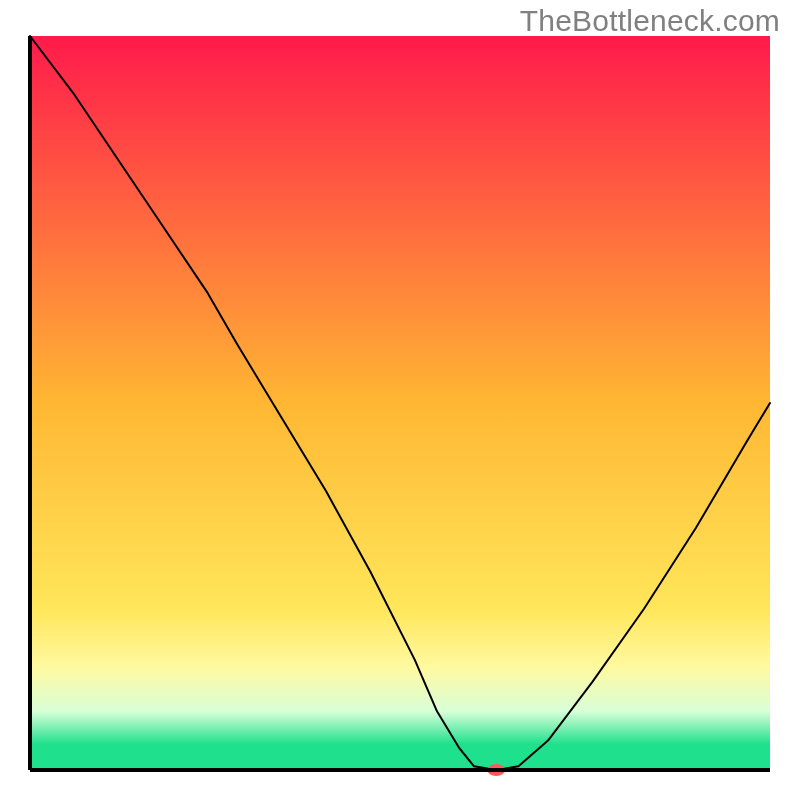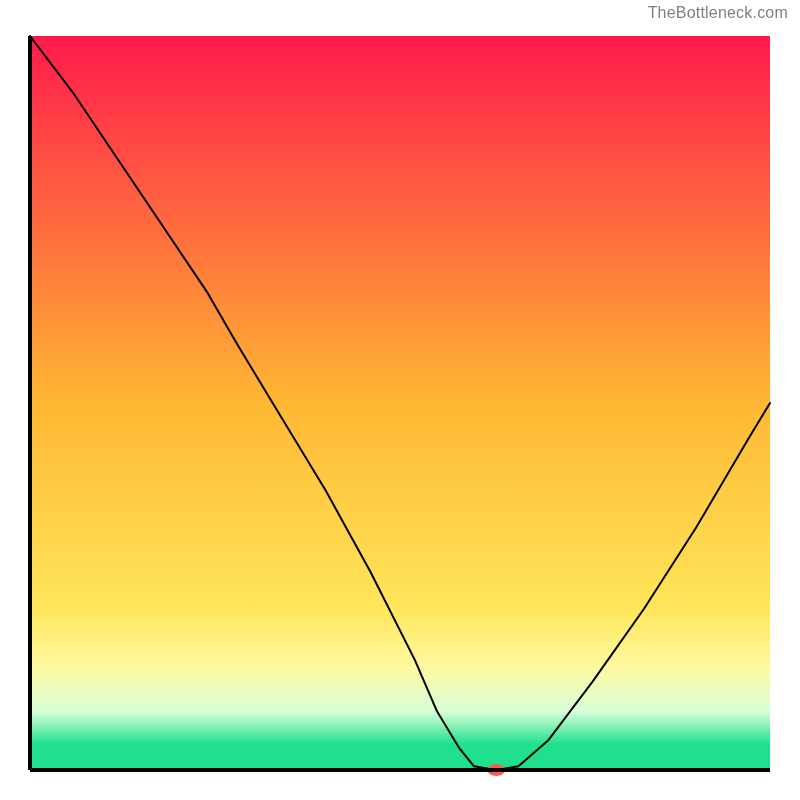--- a/index.html
+++ b/index.html
@@ -12,22 +12,22 @@
     font-family: Arial, Helvetica, sans-serif;
   }
   .stage {
     position: relative;
     width: 800px;
     height: 800px;
   }
   .watermark {
     position: absolute;
     top: 4px;
-    right: 12px;
-    font-size: 16px;
+    right: 20px;
+    font-size: 30px;
     font-weight: 500;
     color: #808080;
     letter-spacing: 0.2px;
   }
   svg { display: block; }
 </style>
 </head>
 <body>
 
 <div class="stage">

